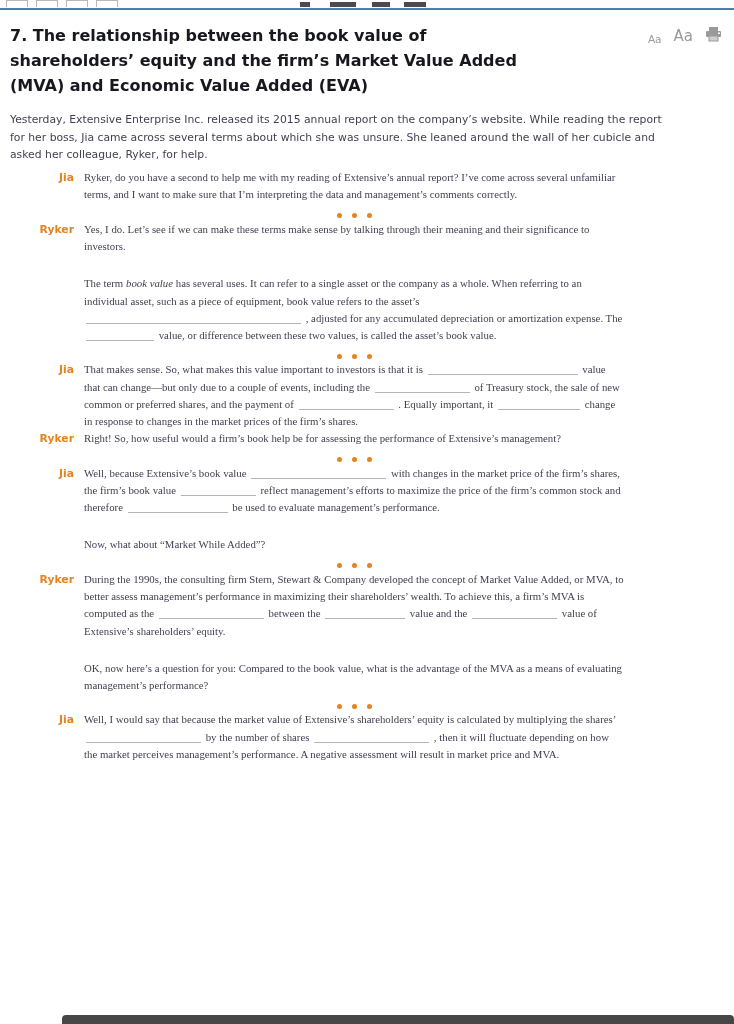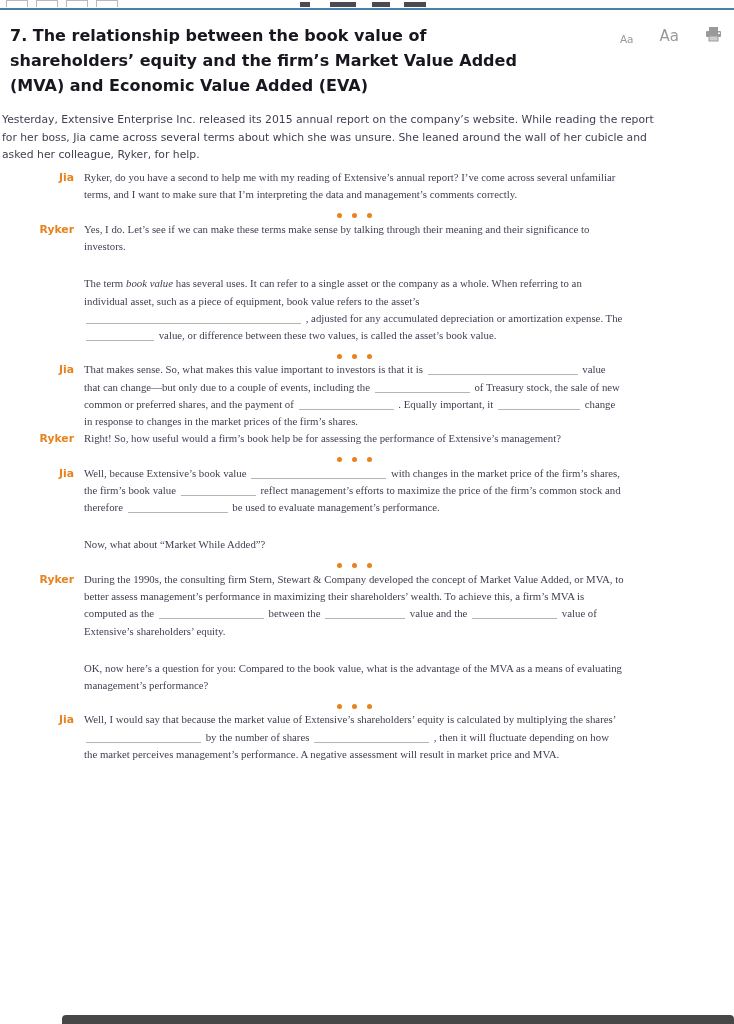--- a/index.html
+++ b/index.html
@@ -9,26 +9,26 @@
     font-family:"DejaVu Sans","Liberation Sans",sans-serif;
     font-size:10.8px;line-height:1.5;
   }
   
   .top-clip{position:absolute;top:0;left:0;right:0;height:8px;border-bottom:2px solid #4a7fa8;background:#fdfdfd;}
   .tab-stub{position:absolute;top:0;width:22px;height:7px;background:#fff;border:1px solid #b9b9b9;border-bottom:none;box-sizing:border-box;}
   .glyph-frag{position:absolute;top:2px;height:5px;background:#4a4a55;}
   
   .header-row{display:flex;align-items:flex-start;padding:24px 12px 0 10px;}
   .q-title{width:545px;font-weight:bold;color:#17171f;font-size:16px;line-height:1.55;}
-  .toolbar{margin-left:auto;display:flex;align-items:flex-end;gap:26px;color:#9a9a9a;padding-top:1px;}
+  .toolbar{margin-left:auto;display:flex;align-items:flex-end;gap:12px;color:#9a9a9a;padding-top:1px;}
   .aa-small{font-size:10.5px;cursor:pointer;}
   .aa-big{font-size:15px;cursor:pointer;}
   .print-btn{cursor:pointer;display:inline-block;}
   
-  .intro{padding:13px 64px 0 2px;line-height:1.6;}
+  .intro{padding:13px 64px 0 10px;line-height:1.6;}
   
   .dialogue{padding:6px 0 0 10px;}
   .turn{display:flex;}
   .speaker{flex:0 0 64px;width:64px;text-align:right;font-weight:bold;color:#e8821e;line-height:1.6;}
   .turn-content{margin-left:10px;width:540px;line-height:1.6;font-family:Liberation Serif, serif;}
   p.dlg{margin:0;}
   p.dlg + p.dlg{margin-top:20px;}
   .blank{display:inline-block;height:11px;border-bottom:1px solid #b4b4b4;vertical-align:-2px;margin:0 2px;}
   .dots-row{margin:9px 0 2px 74px;width:540px;text-align:center;line-height:6px;}
   .dot{display:inline-block;width:5px;height:5px;border-radius:50%;background:#e8821e;margin:0 5px;vertical-align:middle;}

